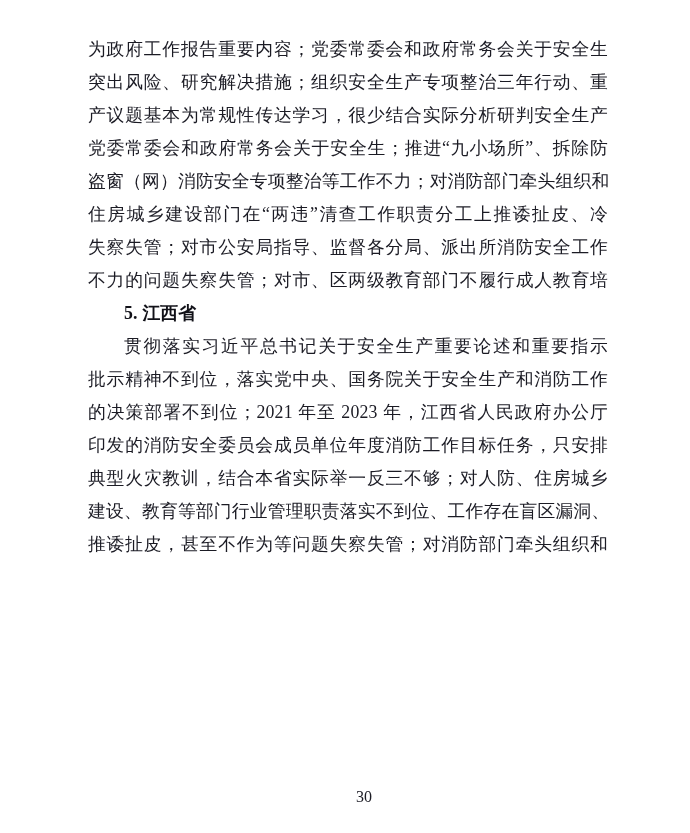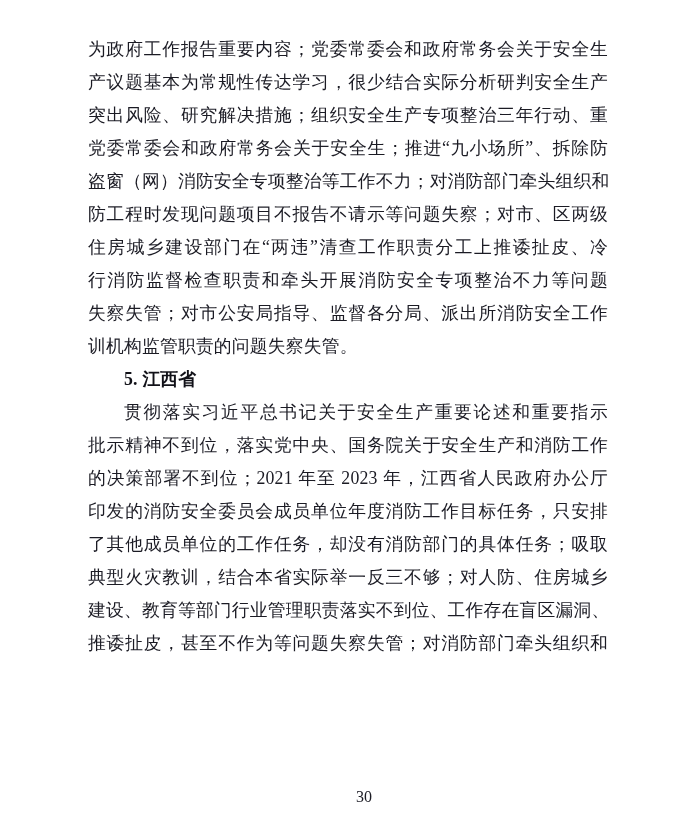--- a/index.html
+++ b/index.html
@@ -64,39 +64,36 @@
   }
 </style>
 </head>
 <body>
 
 <div class="page">
   <div class="body-text">
 
     <div>
       <div class="tline">为政府工作报告重要内容；党委常委会和政府常务会关于安全生</div>
+      <div class="tline">突出风险、研究解决措施；组织安全生产专项整治三年行动、重</div>
       <div class="tline">产议题基本为常规性传达学习，很少结合实际分析研判安全生产</div>
-      <div class="tline">突出风险、研究解决措施；组织安全生产专项整治三年行动、重</div>
       <div class="tline">党委常委会和政府常务会关于安全生；推进“九小场所”、拆除防</div>
       <div class="tline">盗窗（网）消防安全专项整治等工作不力；对消防部门牵头组织和</div>
-      <div class="tline">防工程时发现问题项目不报告不请示等问题失察；对市、区两级</div>
       <div class="tline">住房城乡建设部门在“两违”清查工作职责分工上推诿扯皮、冷</div>
-      <div class="tline">行消防监督检查职责和牵头开展消防安全专项整治不力等问题</div>
       <div class="tline">失察失管；对市公安局指导、监督各分局、派出所消防安全工作</div>
-      <div class="tline short-last">训机构监管职责的问题失察失管。</div>
+      <div class="tline">不力的问题失察失管；对市、区两级教育部门不履行成人教育培</div>
     </div>
 
     <div class="tline heading">5. 江西省</div>
 
     <div>
       <div class="tline first-indent">贯彻落实习近平总书记关于安全生产重要论述和重要指示</div>
       <div class="tline">批示精神不到位，落实党中央、国务院关于安全生产和消防工作</div>
       <div class="tline">的决策部署不到位；2021 年至 2023 年，江西省人民政府办公厅</div>
       <div class="tline">印发的消防安全委员会成员单位年度消防工作目标任务，只安排</div>
-      <div class="tline">了其他成员单位的工作任务，却没有消防部门的具体任务；吸取</div>
       <div class="tline">典型火灾教训，结合本省实际举一反三不够；对人防、住房城乡</div>
       <div class="tline">建设、教育等部门行业管理职责落实不到位、工作存在盲区漏洞、</div>
       <div class="tline">推诿扯皮，甚至不作为等问题失察失管；对消防部门牵头组织和</div>
     </div>
 
   </div>
 
   <div class="page-number">30</div>
 </div>
 

